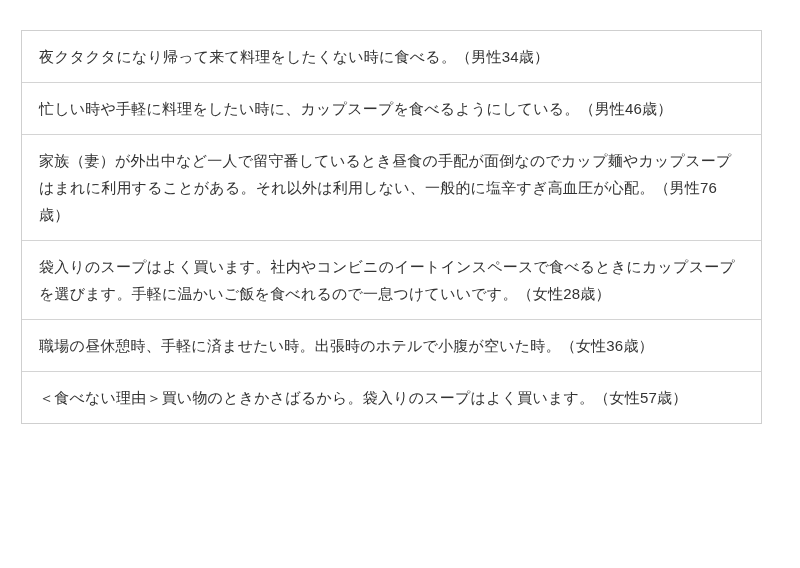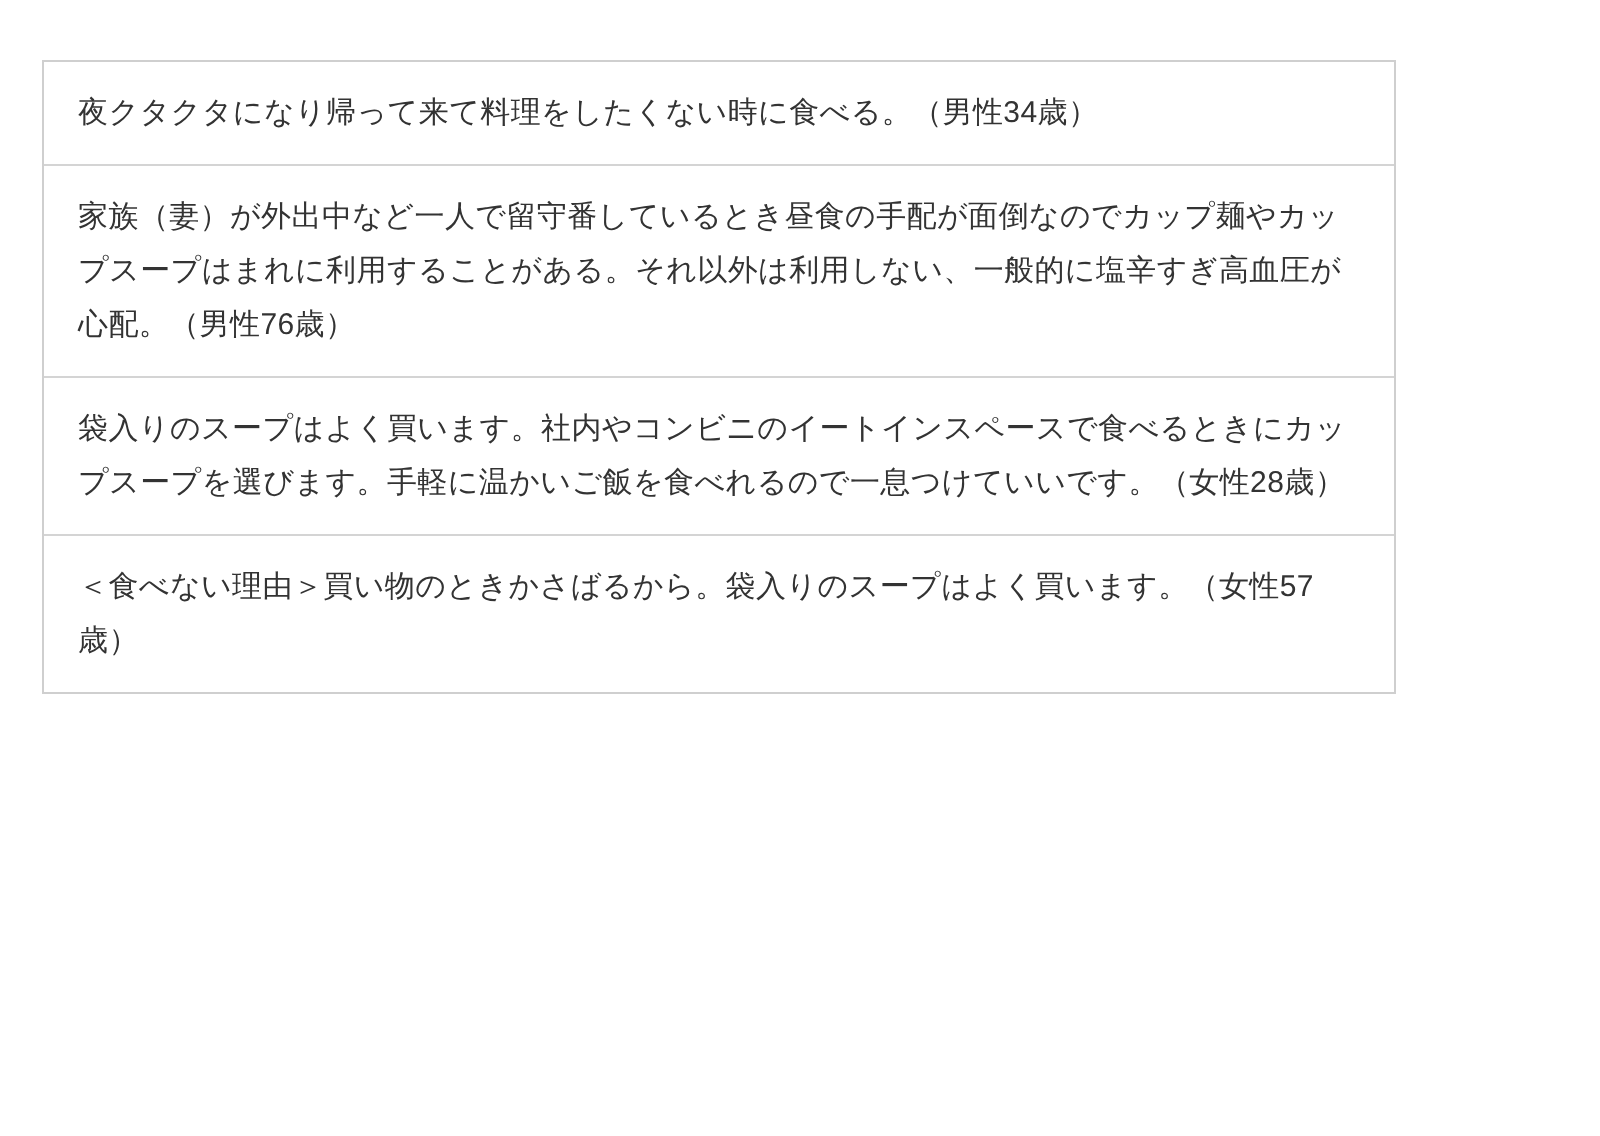--- a/index.html
+++ b/index.html
@@ -6,21 +6,21 @@
   html, body {
     width: 800px;
     height: 568px;
     background: #ffffff;
     font-family: "Liberation Sans", "DejaVu Sans", sans-serif;
   }
   .survey-table {
     position: absolute;
     left: 21px;
     top: 30px;
-    width: 677px;
+    width: 741px;
     border: 1px solid #cfcfcf;
     background: #ffffff;
   }
   .survey-row {
     border-bottom: 1px solid #d4d4d4;
     padding: 12px 17px;
   }
   .survey-row:last-child {
     border-bottom: none;
   }
@@ -33,21 +33,27 @@
   }
 </style>
 </head>
 <body>
 
 <div class="survey-table">
   <div class="survey-row">
     <p>夜クタクタになり帰って来て料理をしたくない時に食べる。（男性34歳）</p>
   </div>
   <div class="survey-row">
+    <p>忙しい時や手軽に料理をしたい時に、カップスープを食べるようにしている。（男性46歳）</p>
+  </div>
+  <div class="survey-row">
     <p>家族（妻）が外出中など一人で留守番しているとき昼食の手配が面倒なのでカップ麺やカップスープはまれに利用することがある。それ以外は利用しない、一般的に塩辛すぎ高血圧が心配。（男性76歳）</p>
   </div>
   <div class="survey-row">
     <p>袋入りのスープはよく買います。社内やコンビニのイートインスペースで食べるときにカップスープを選びます。手軽に温かいご飯を食べれるので一息つけていいです。（女性28歳）</p>
+  </div>
+  <div class="survey-row">
+    <p>職場の昼休憩時、手軽に済ませたい時。出張時のホテルで小腹が空いた時。（女性36歳）</p>
   </div>
   <div class="survey-row">
     <p>＜食べない理由＞買い物のときかさばるから。袋入りのスープはよく買います。（女性57歳）</p>
   </div>
 </div>
 
 </body></html>

